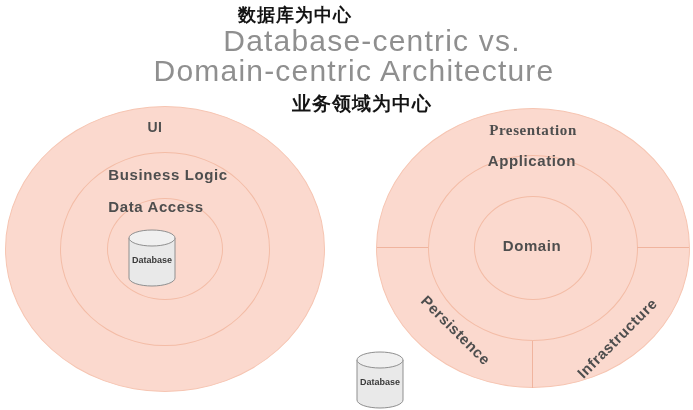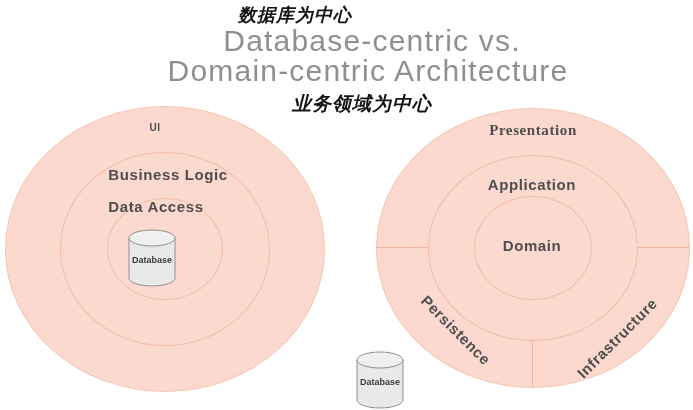--- a/index.html
+++ b/index.html
@@ -1,21 +1,21 @@
 <!DOCTYPE html>
 <html><head>
 <meta charset="utf-8">
 <style>
   html,body{margin:0;padding:0;}
   body{
     width:693px;height:410px;position:relative;background:#ffffff;
     font-family:"Liberation Sans", sans-serif;overflow:hidden;
   }
   .abs{position:absolute;}
-  .center-anchor{transform:translate(-50%,-50%);white-space:nowrap;font-style:italic;}
+  .center-anchor{transform:translate(-50%,-50%);white-space:nowrap;}
   .cn{
     color:#141414;font-weight:bold;font-size:18px;letter-spacing:1px;
   }
   .title-line{
     color:#8f8f8f;font-size:30px;font-weight:400;letter-spacing:1.2px;
     white-space:nowrap;transform:translateX(-50%);
   }
   .ellipse{
     position:absolute;border-radius:50%;
     background:#fbd9ce;border:1px solid #f3bca6;box-sizing:border-box;
@@ -30,51 +30,51 @@
   .divider{position:absolute;background:#f0b49e;}
   .cyl-label{font-size:9px;fill:#3a3a3a;font-weight:bold;}
 </style>
 </head>
 <body>
 
 <div class="abs cn center-anchor" style="left:295px;top:15px;">数据库为中心</div>
 
 <div class="abs title-line" style="left:372px;top:24px;">Database-centric vs.</div>
 
-<div class="abs title-line" style="left:368px;top:54px;">Domain-centric Architecture</div>
+<div class="abs title-line" style="left:354px;top:54px;">Domain-centric Architecture</div>
 
 <div class="abs cn center-anchor" style="left:318px;top:104px;font-size:19px;margin-left:44px;">业务领域为中心</div>
 
 <div>
   <div class="ellipse outer" style="left:5px;top:106px;width:320px;height:286px;"></div>
   <div class="ellipse" style="left:60px;top:152px;width:210px;height:194px;"></div>
   <div class="ellipse" style="left:107px;top:198px;width:116px;height:102px;"></div>
 
-  <div class="layer-label" style="left:155px;top:127px;font-size:10px;">UI</div>
+  <div class="layer-label" style="left:155px;top:127px;font-size:14px;">UI</div>
   <div class="layer-label" style="left:168px;top:174px;">Business Logic</div>
   <div class="layer-label" style="left:156px;top:206px;">Data Access</div>
 
   <svg class="abs" style="left:128px;top:229px;" width="48" height="58" viewBox="0 0 48 58">
     <path d="M1,9 L1,49 A23,8 0 0 0 47,49 L47,9" fill="#e9e9e9" stroke="#8f8f8f" stroke-width="1"></path>
     <ellipse cx="24" cy="9" rx="23" ry="8" fill="#f0f0f0" stroke="#8f8f8f" stroke-width="1"></ellipse>
     <text x="24" y="34" text-anchor="middle" class="cyl-label">Database</text>
   </svg>
 </div>
 
 <div>
   <div class="ellipse outer" style="left:376px;top:108px;width:314px;height:280px;"></div>
   <div class="ellipse" style="left:428px;top:155px;width:210px;height:186px;"></div>
   <div class="ellipse" style="left:474px;top:196px;width:118px;height:104px;"></div>
 
   <div class="divider" style="left:377px;top:247px;width:51px;height:1px;"></div>
   <div class="divider" style="left:637px;top:247px;width:52px;height:1px;"></div>
   <div class="divider" style="left:532px;top:341px;width:1px;height:47px;"></div>
 
   <div class="layer-label" style="left:533px;top:130px;font-family:Liberation Serif, serif;">Presentation</div>
-  <div class="layer-label" style="left:532px;top:184px;">Application</div>
+  <div class="layer-label" style="left:532px;top:160px;">Application</div>
   <div class="layer-label" style="left:532px;top:245px;text-align:center;">Domain</div>
   <div class="layer-label rot45" style="left:456px;top:330px;">Persistence</div>
   <div class="layer-label rotm45" style="left:617px;top:338px;">Infrastructure</div>
 
   <svg class="abs" style="left:355px;top:351px;" width="50" height="58" viewBox="0 0 48 58">
     <path d="M1,9 L1,49 A23,8 0 0 0 47,49 L47,9" fill="#e9e9e9" stroke="#8f8f8f" stroke-width="1"></path>
     <ellipse cx="24" cy="9" rx="23" ry="8" fill="#f0f0f0" stroke="#8f8f8f" stroke-width="1"></ellipse>
     <text x="24" y="34" text-anchor="middle" class="cyl-label">Database</text>
   </svg>
 </div>

